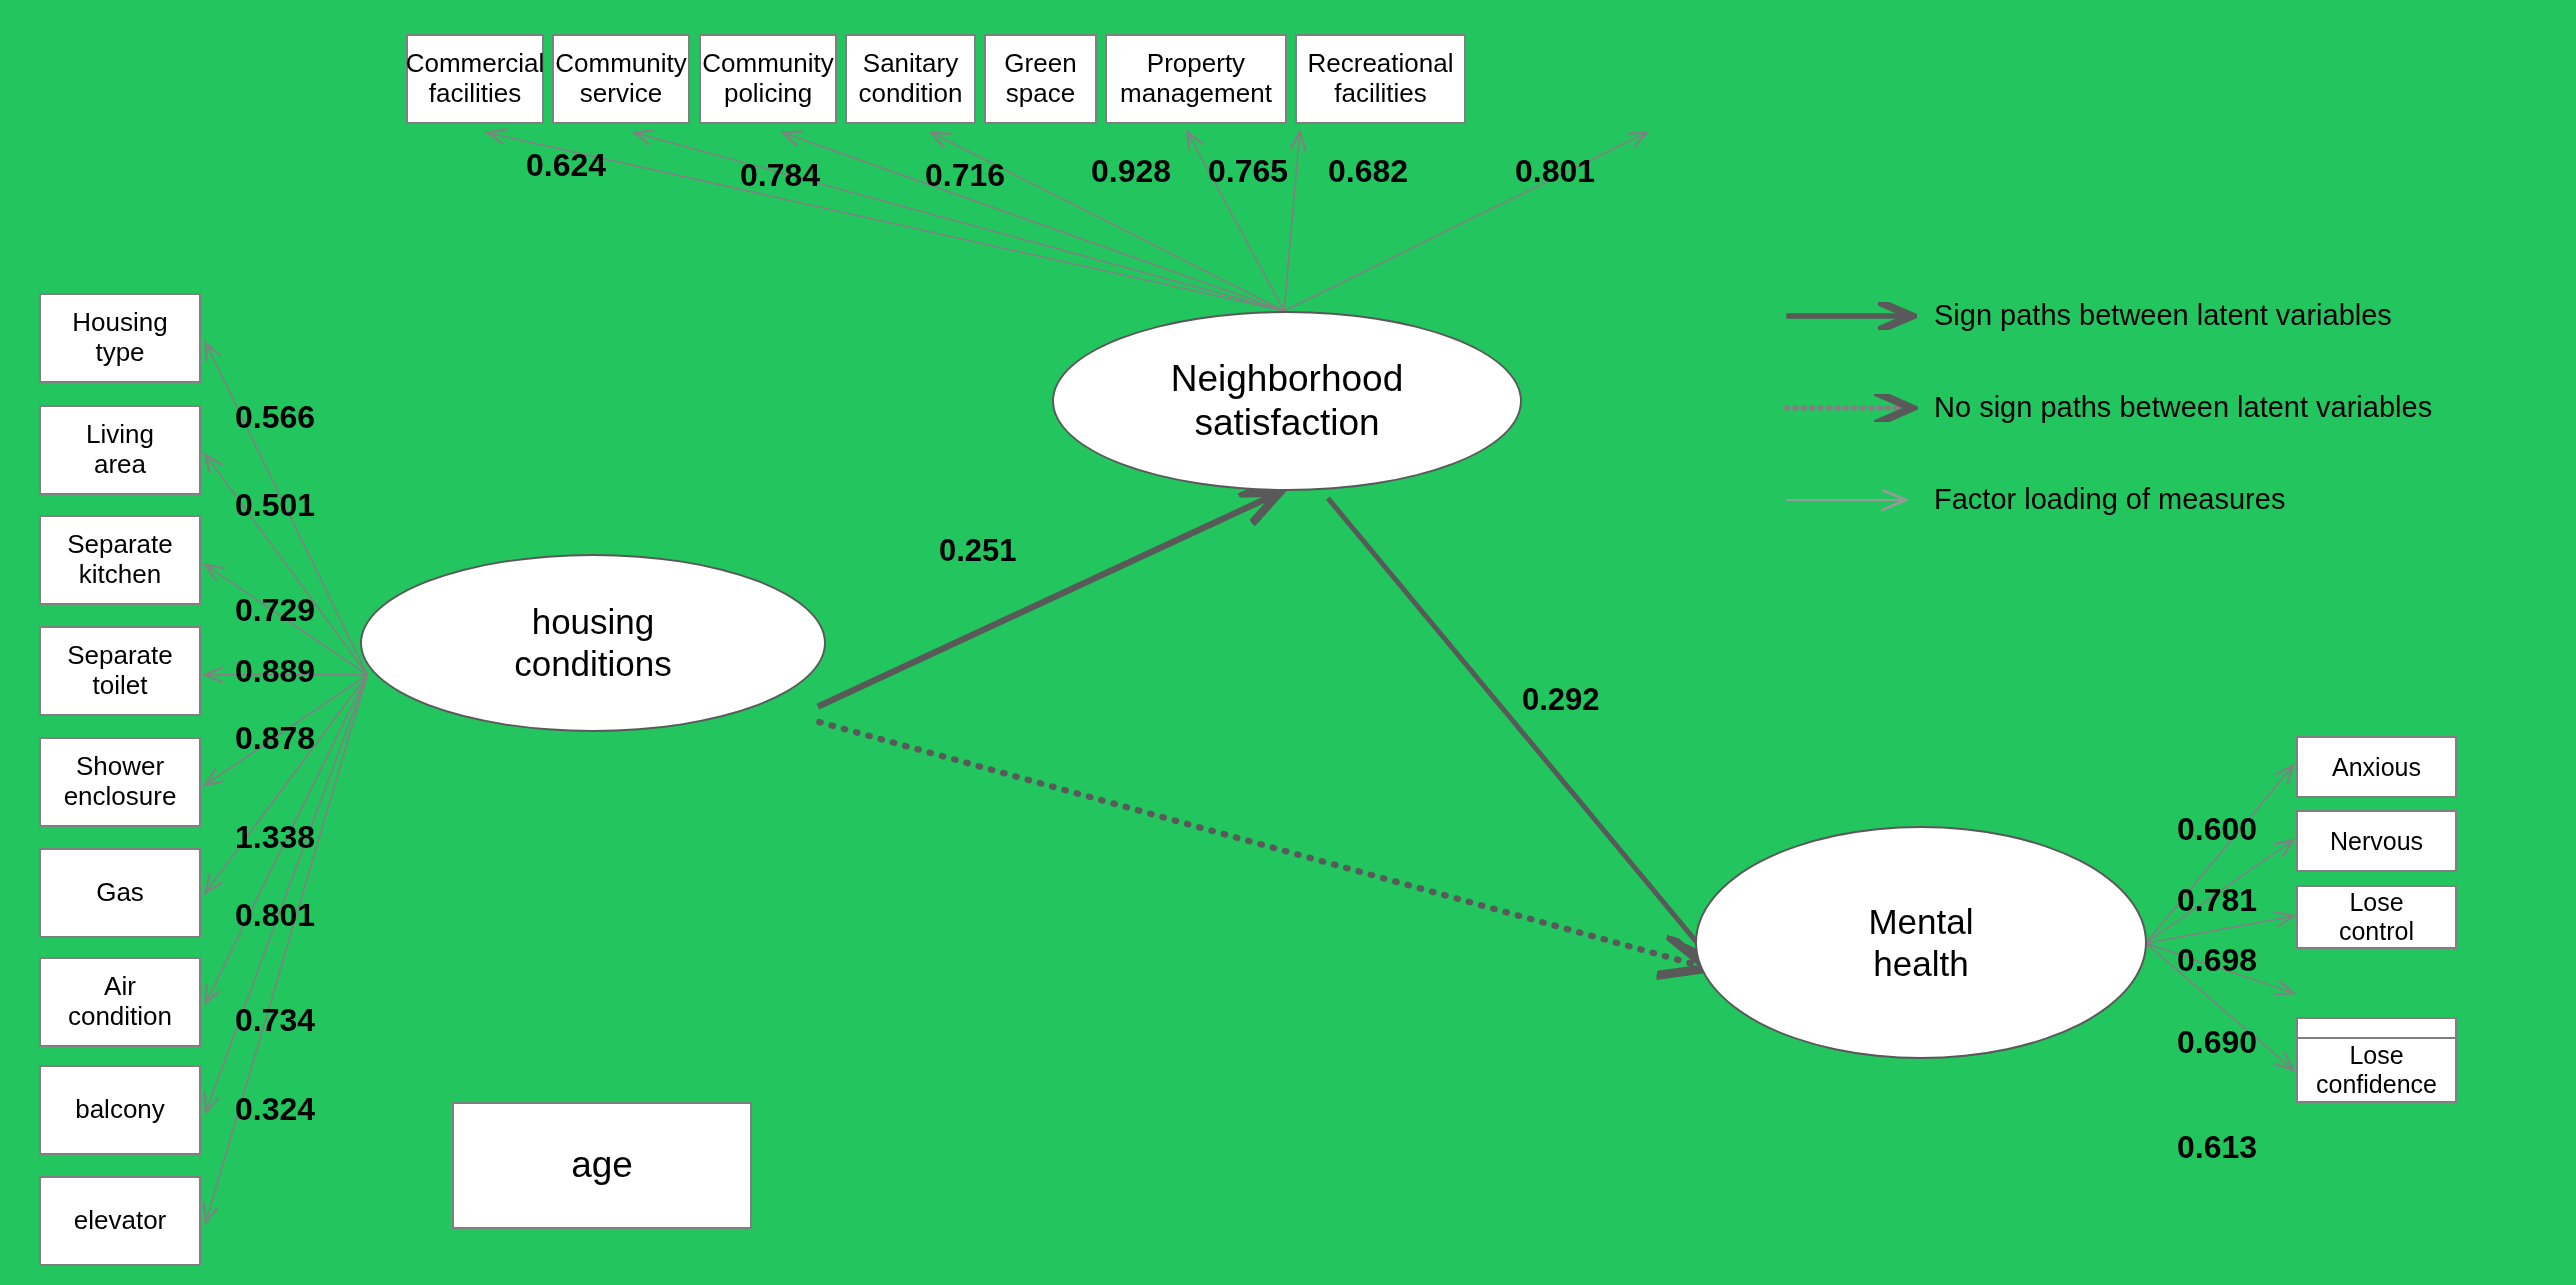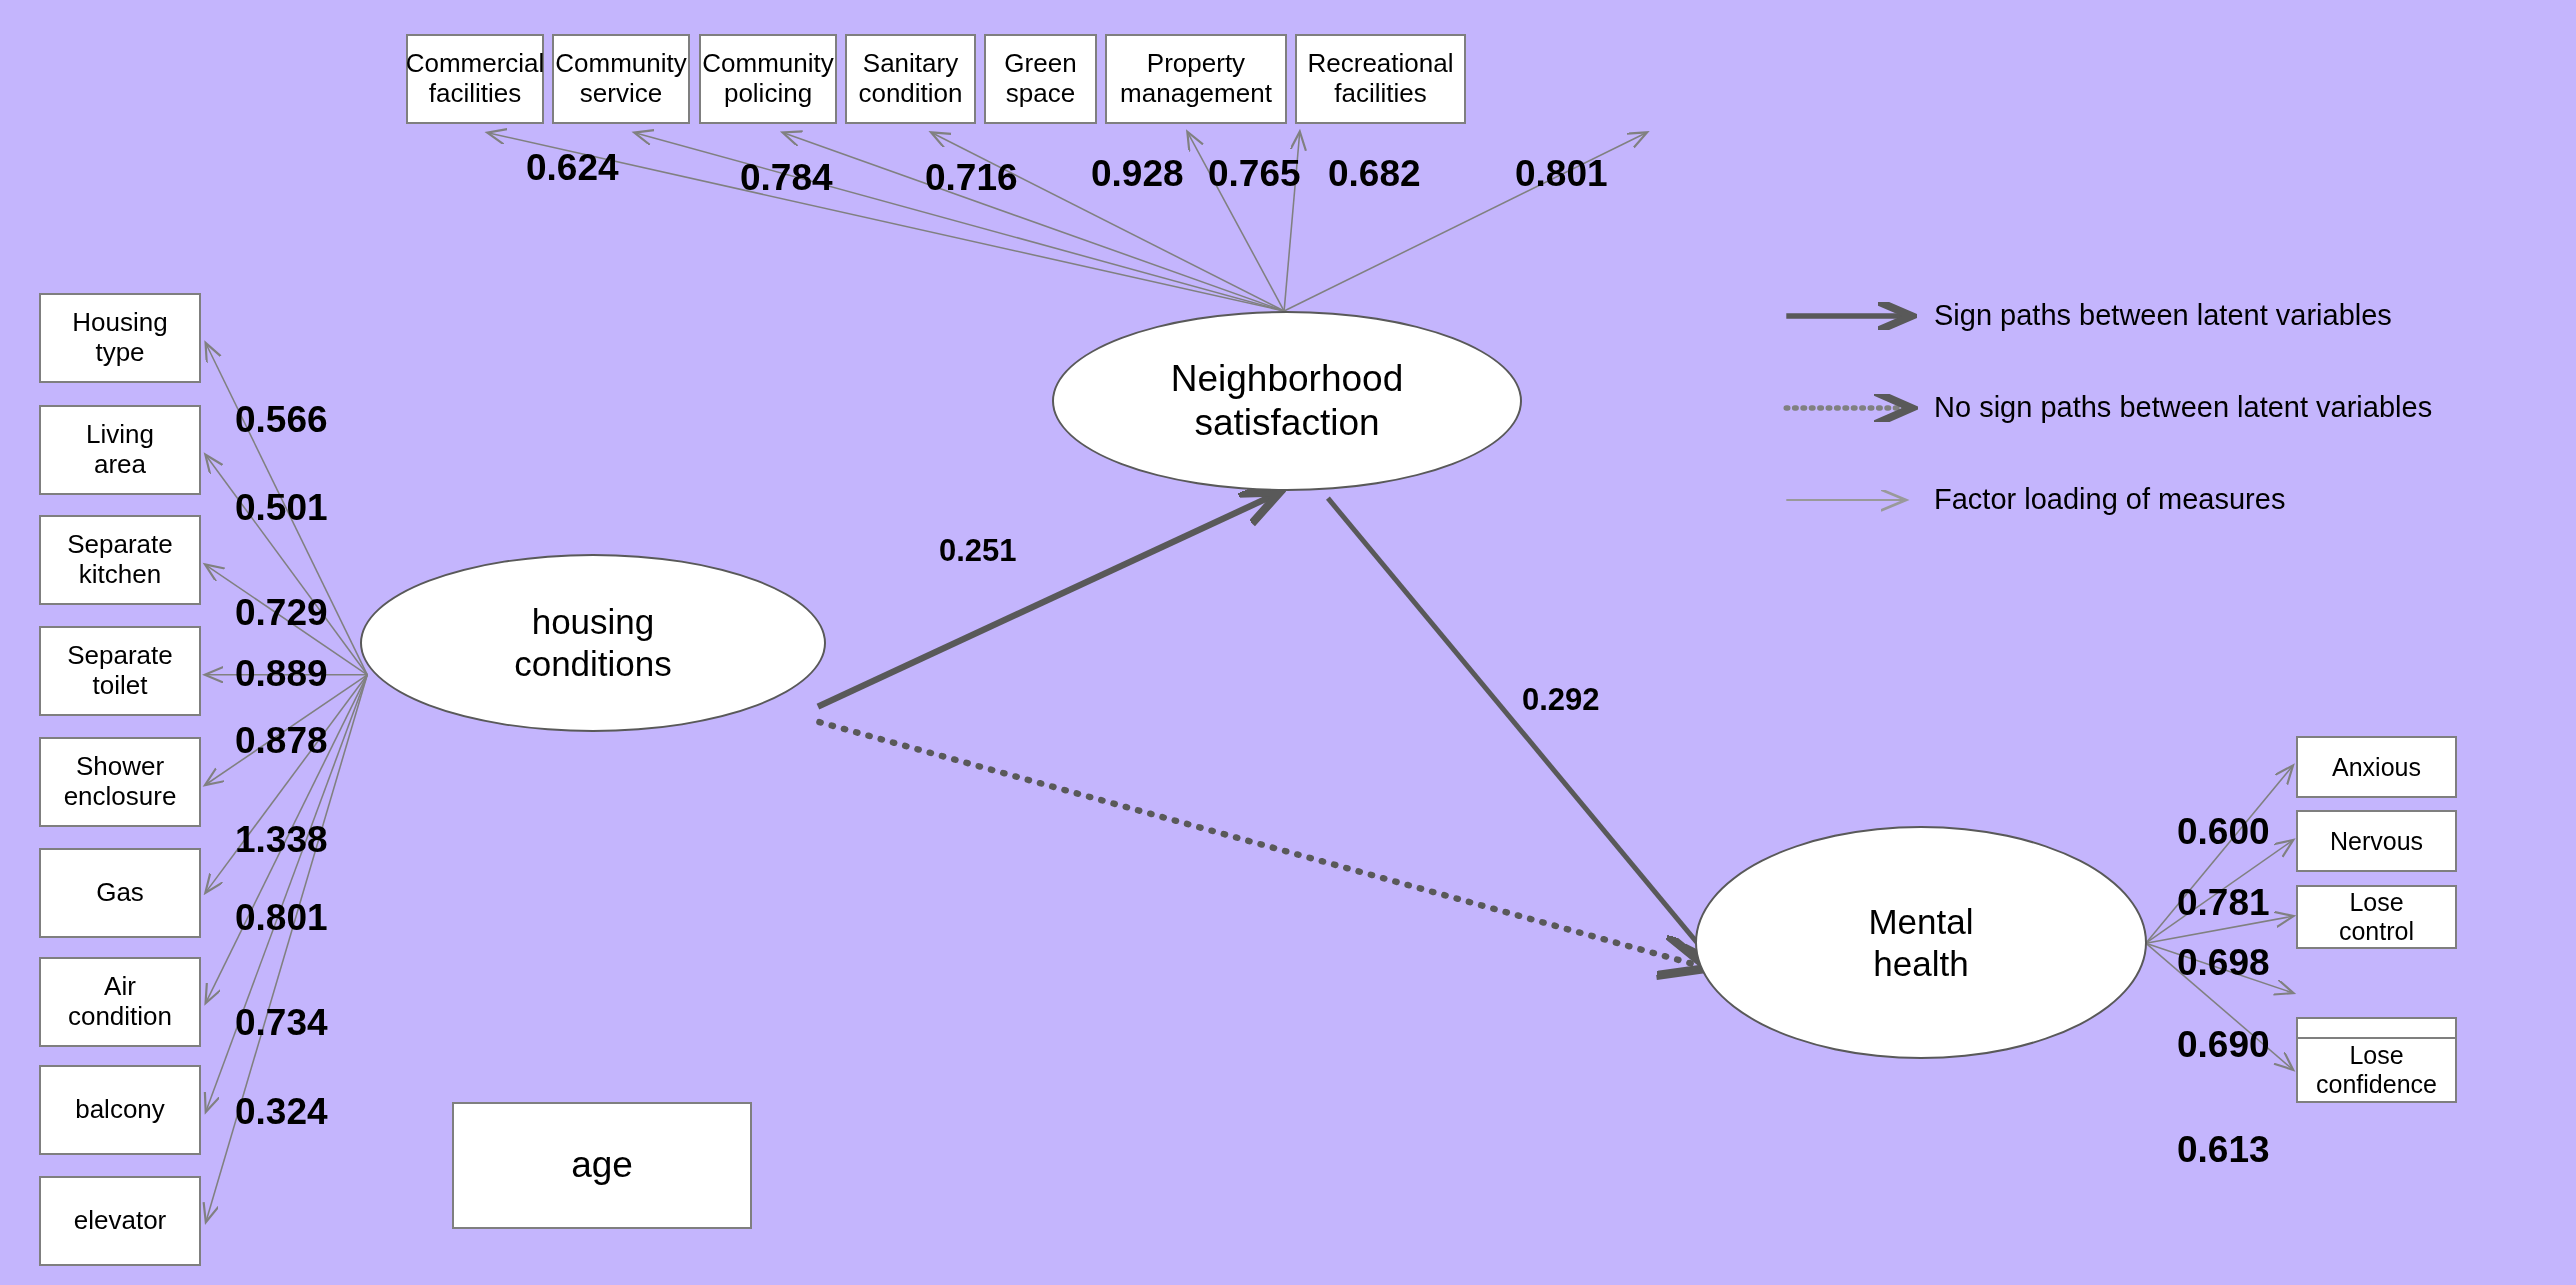--- a/index.html
+++ b/index.html
@@ -8,21 +8,21 @@
     background: #ffffff;
   }
   body {
     font-family: "Liberation Sans", sans-serif;
     color: #000000;
   }
   #canvas {
     position: relative;
     width: 2576px;
     height: 1286px;
-    background: #c4b5fd;
+    background: #22c55e;
     overflow: hidden;
   }
   
   .obs-box {
     position: absolute;
     box-sizing: border-box;
     border: 2.1px solid #7f7f7f;
     background: #ffffff;
     display: flex;
     align-items: center;
@@ -59,21 +59,21 @@
   .latent .lbl { white-space: pre-line; }
 
   
   .coef {
     position: absolute;
     font-weight: bold;
     color: #000000;
     white-space: nowrap;
     z-index: 8;
   }
-  .coef-load { font-size: 37px; }
+  .coef-load { font-size: 32px; }
   .coef-path { font-size: 31px; }
 
   
   #arrows {
     position: absolute;
     left: 0; top: 0;
     width: 2576px;
     height: 1286px;
     z-index: 2;
   }

